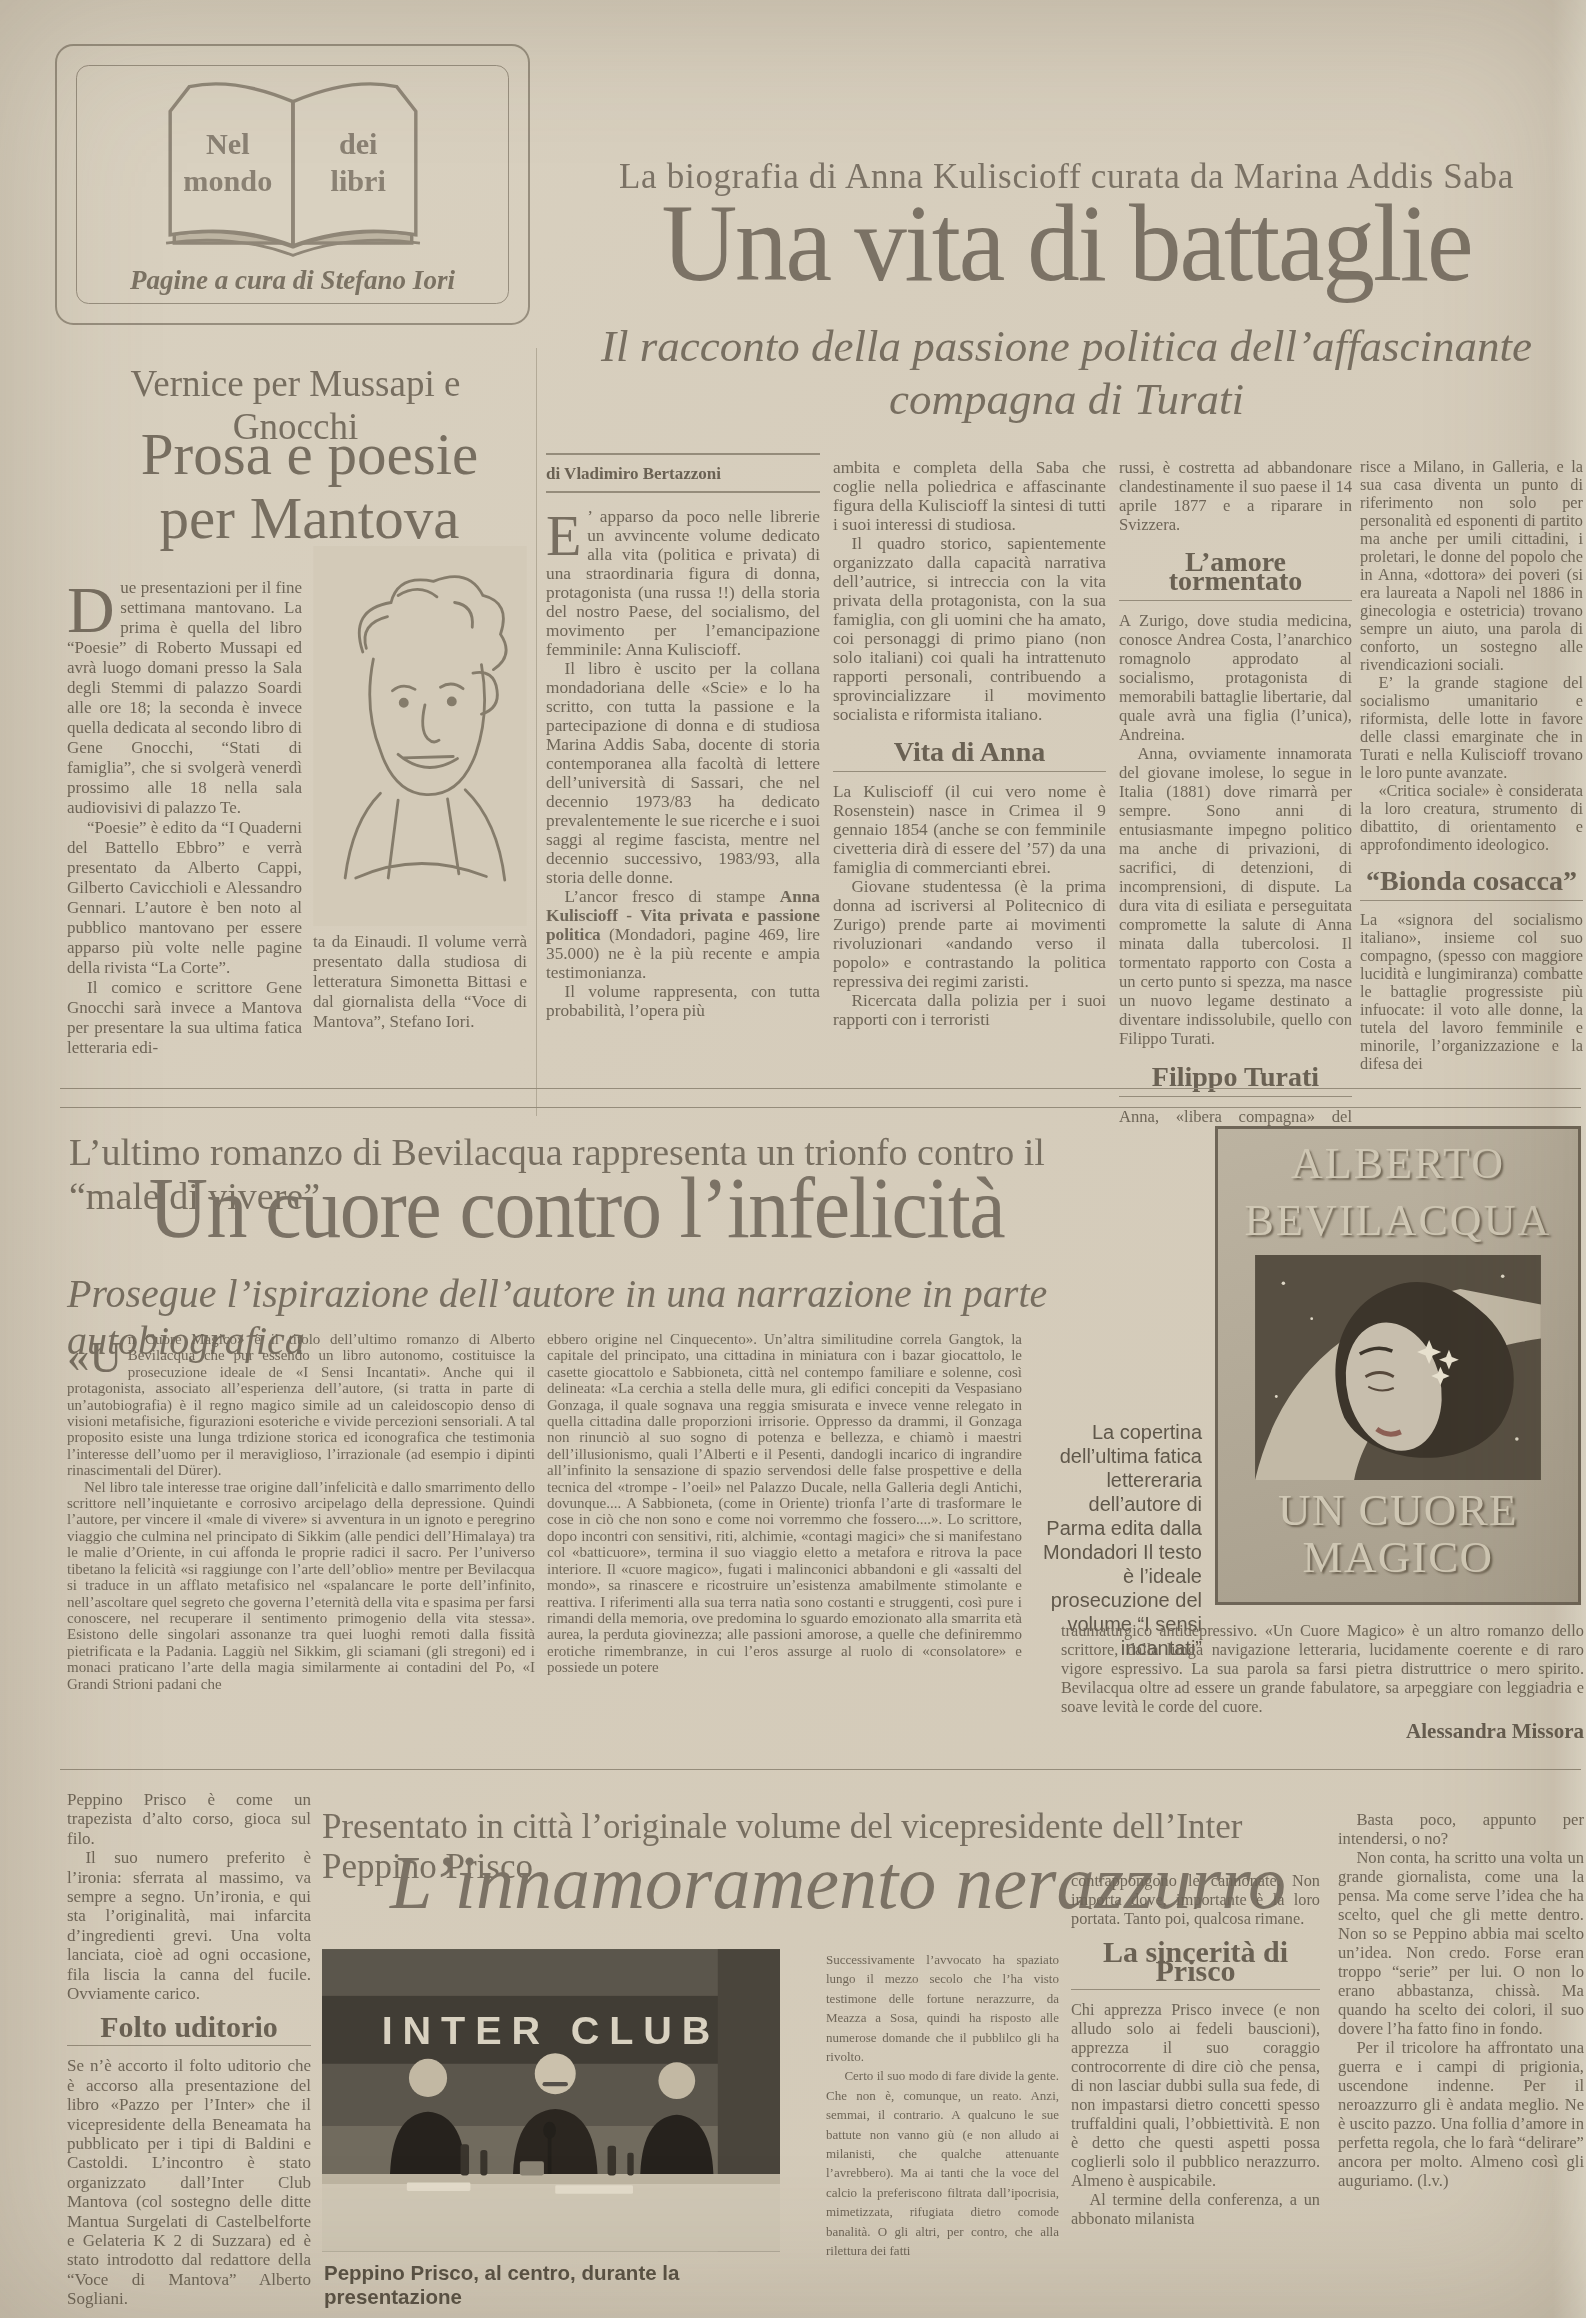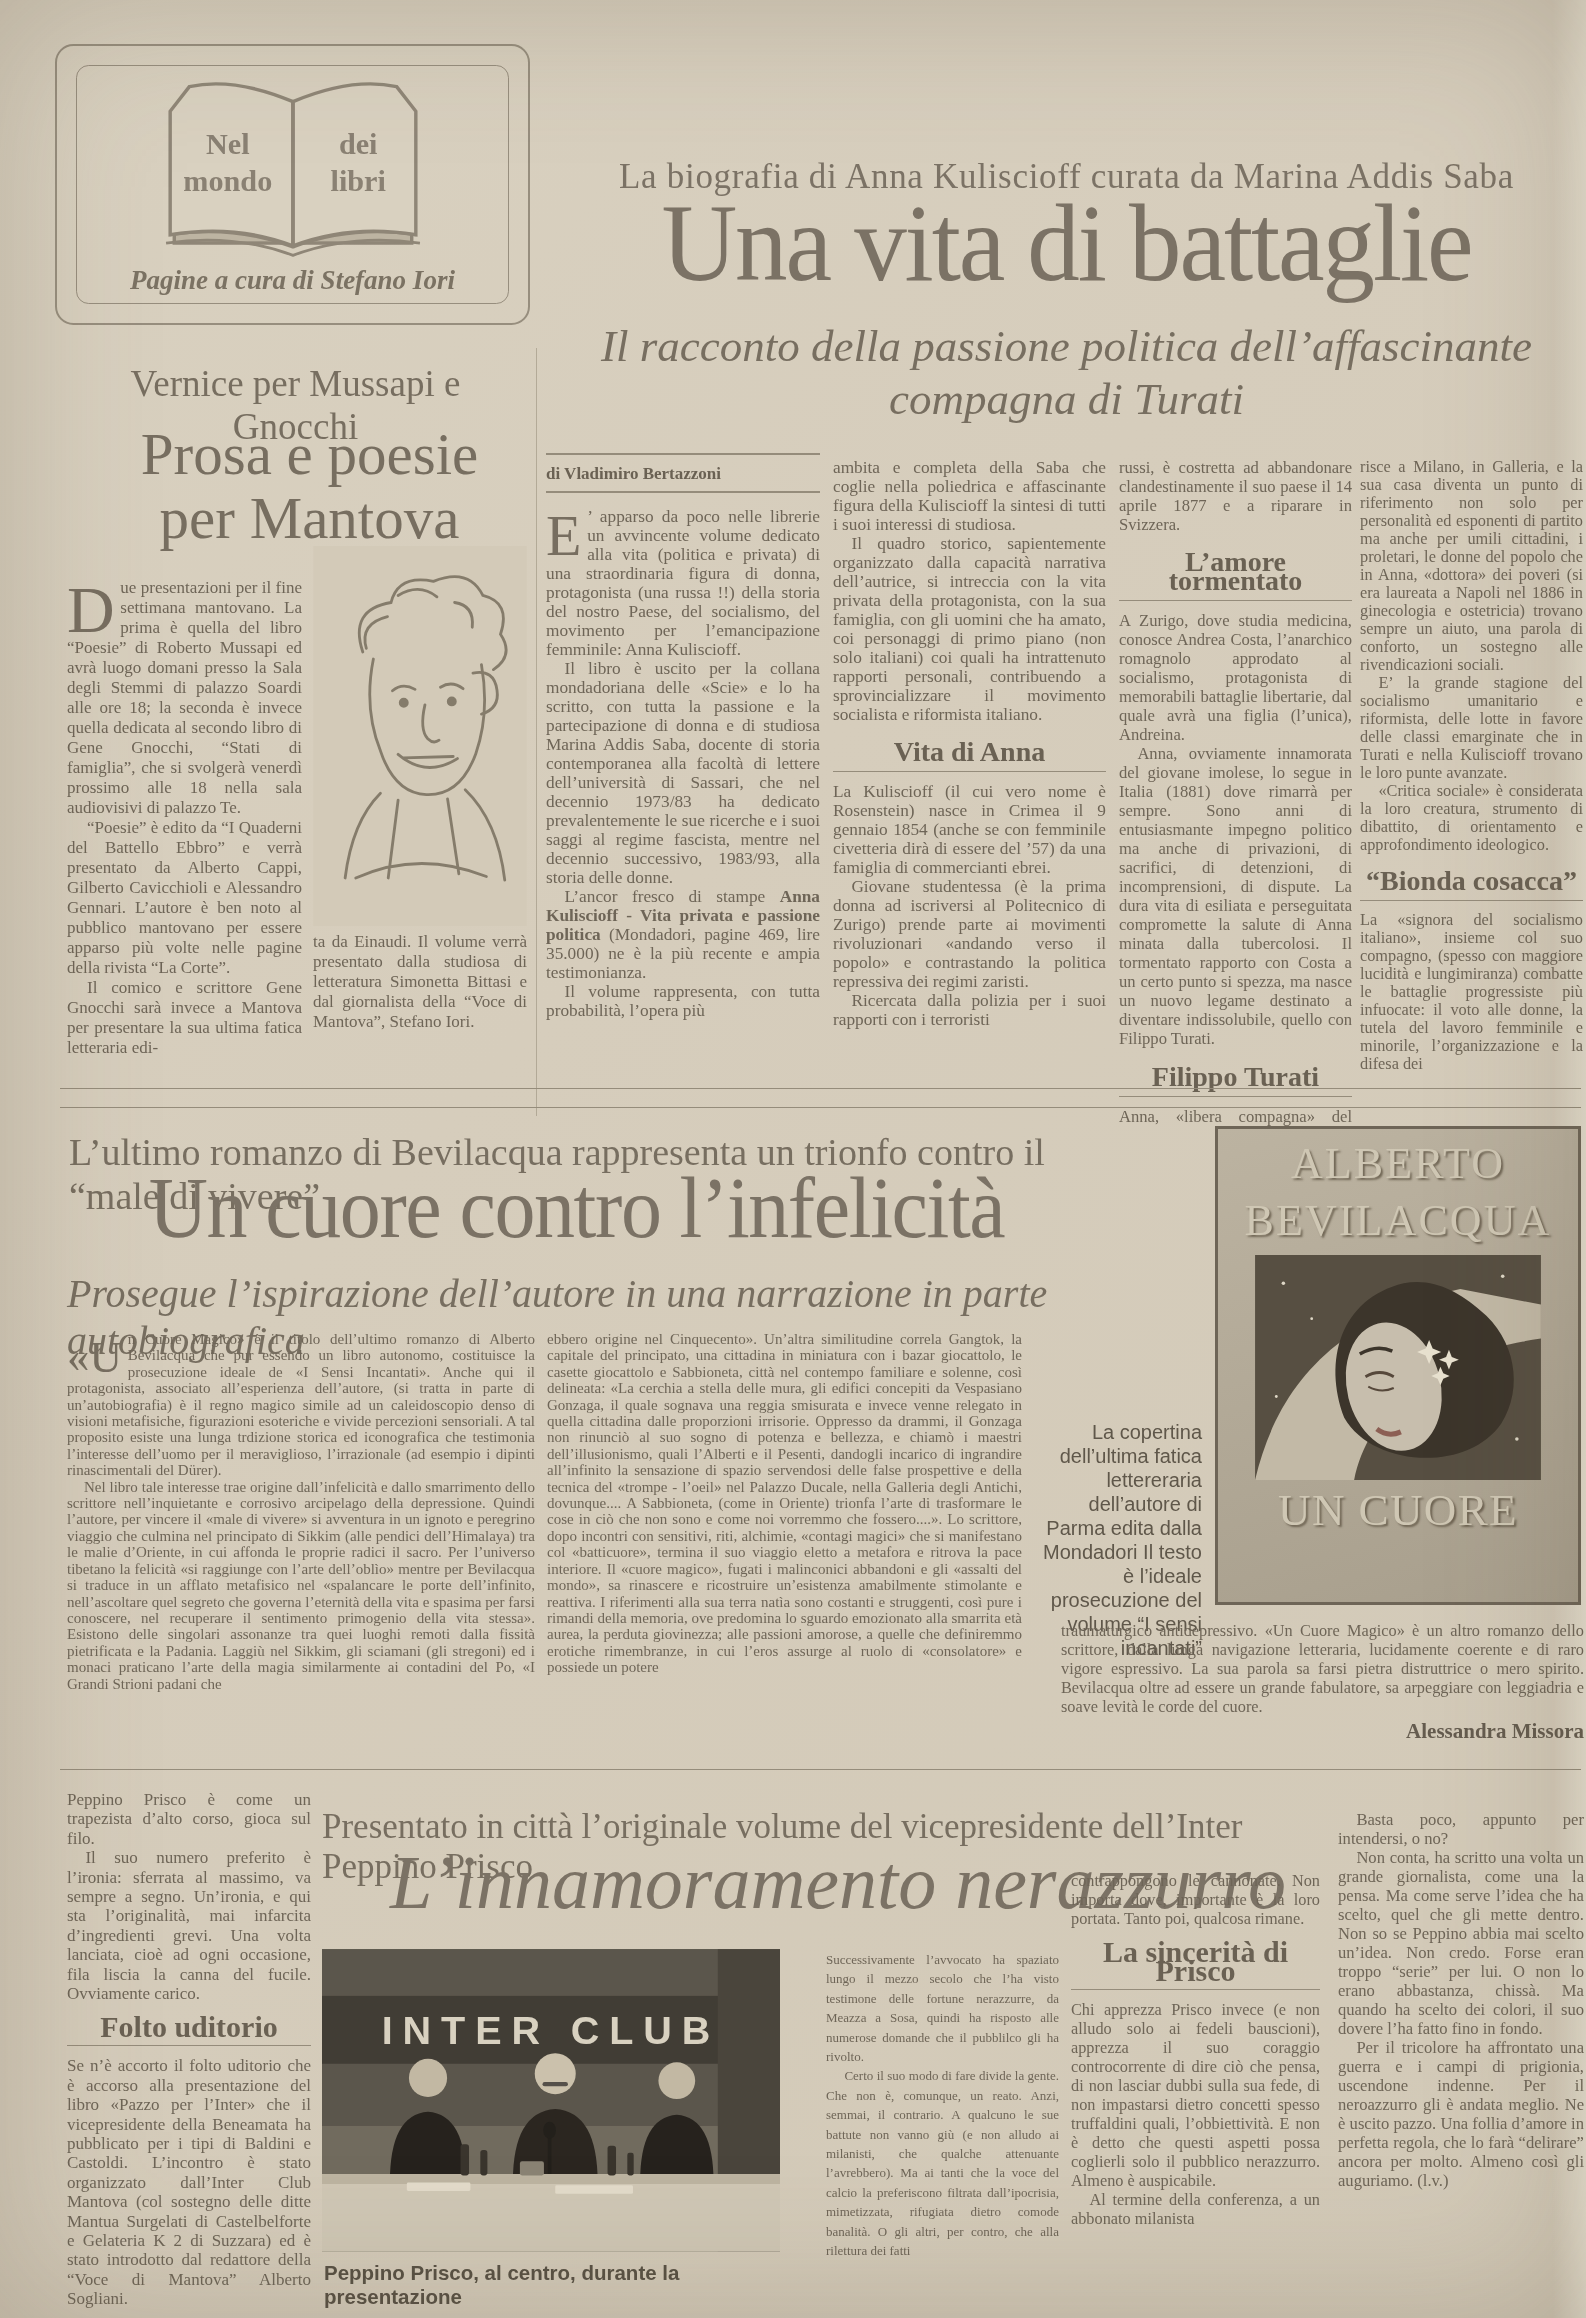--- a/index.html
+++ b/index.html
@@ -223,20 +223,21 @@
       <path d="M160 186 q18 10 36 2" stroke="#56483b" stroke-width="3" fill="none"></path>
       <path d="M172 246 q16 12 34 4" stroke="#8c5f54" stroke-width="7" fill="none"></path>
       <path d="M148 140 q24 -14 46 -4" stroke="#3c352b" stroke-width="5" fill="none"></path>
       <g fill="#e8e1cf">
         <path d="M246 120 l5 12 12 5 -12 5 -5 12 -5 -12 -12 -5 12 -5 z"></path>
         <path d="M274 134 l4 10 10 4 -10 4 -4 10 -4 -10 -10 -4 10 -4 z"></path>
         <path d="M262 158 l4 9 9 4 -9 4 -4 9 -4 -9 -9 -4 9 -4 z"></path>
       </g>
     </svg>
     <div class="cover-title">UN CUORE</div>
+    <div class="cover-title">MAGICO</div>
   </div>
 
   <div class="abs b-close">
     <p>traumaturgico antidepressivo. «Un Cuore Magico» è un altro romanzo dello scrittore, dalla lunga navigazione letteraria, lucidamente coerente e di raro vigore espressivo. La sua parola sa farsi pietra distruttrice o mero spirito. Bevilacqua oltre ad essere un grande fabulatore, sa arpeggiare con leggiadria e soave levità le corde del cuore.</p>
     <div class="b-sign">Alessandra Missora</div>
   </div>
 
   <div class="abs hrule" style="left:60px;top:1769px;width:1521px;"></div>
 
   <div class="abs p-col body p-col1">

